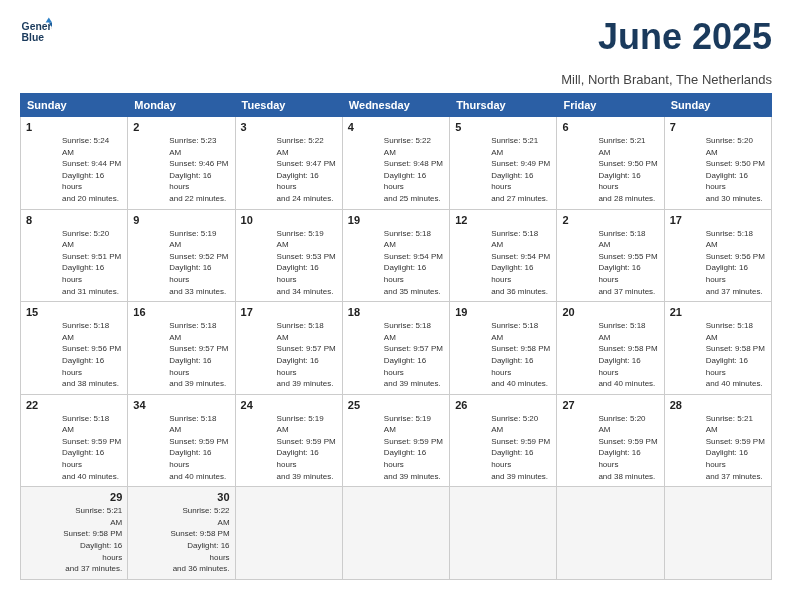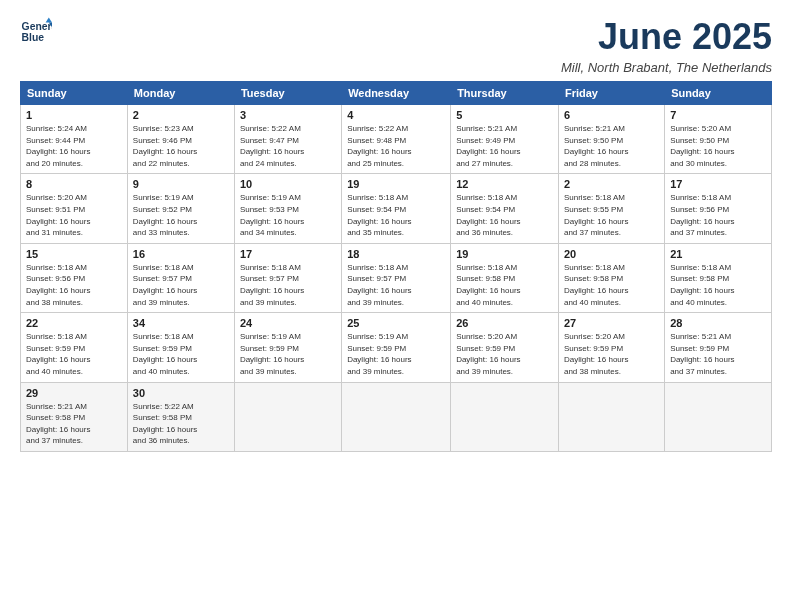--- a/index.html
+++ b/index.html
@@ -35,22 +35,21 @@
       text-align: right;
     }
     .month-title {
       font-size: 36px;
       font-weight: bold;
       color: #1a3a5c;
     }
     .location-title {
       font-size: 13px;
       color: #444;
-      margin-top: 2px;
-      font-style: italic;
+      margin-top: 14px;
     }
     .calendar-table {
       width: 100%;
       border-collapse: collapse;
       font-size: 8.5px;
     }
     .calendar-table th {
       background: #2b5fa5;
       color: #fff;
       text-align: left;
@@ -63,32 +62,34 @@
     .calendar-table td {
       border: 1px solid #ccc;
       vertical-align: top;
       padding: 4px 5px;
       width: 113px;
       min-height: 70px;
       background: #fff;
     }
     .calendar-table tr:last-child td {
       background: #f5f5f5;
+      text-align: right;
     }
     .day-num {
       font-size: 11px;
       font-weight: bold;
       color: #222;
       display: block;
       margin-bottom: 2px;
     }
     .day-detail {
       color: #333;
       font-size: 8px;
       line-height: 1.45;
+      margin-left: 36px;
     }
     .empty-cell {
       background: #f5f5f5 !important;
     }
   </style>
 </head>
 <body>
 
 <div class="page">
   <div class="header-row">

